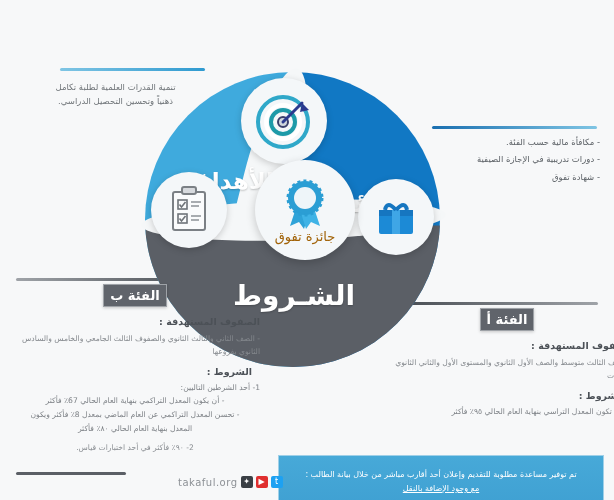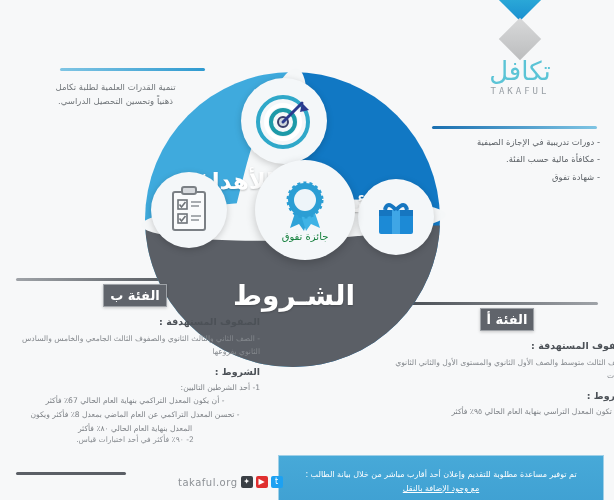--- a/index.html
+++ b/index.html
@@ -40,21 +40,21 @@
   #swoosh2{position:absolute;left:-4px;top:128px;width:305px;height:40px;
      background:#f5f7f8;border-radius:50%;transform:rotate(-2deg);}
 
   .icon-disc{position:absolute;border-radius:50%;background:#f4f7f9;
      box-shadow:0 2px 7px rgba(0,0,0,.18);display:flex;align-items:center;justify-content:center;}
   #disc-target{left:96px;top:6px;width:86px;height:86px;}
   #disc-gift{left:213px;top:107px;width:76px;height:76px;}
   #disc-clip{left:6px;top:100px;width:76px;height:76px;}
   #disc-center{left:110px;top:88px;width:100px;height:100px;flex-direction:column;
      box-shadow:0 3px 10px rgba(0,0,0,.2);}
-  #disc-center .center-text{font-size:10px;color:#15803d;margin-top:-4px;}
+  #disc-center .center-text{font-size:13px;color:#a16207;margin-top:-4px;}
 
   
   .rule{position:absolute;height:3px;border-radius:2px;}
   #rule-tl{left:60px;top:68px;width:145px;background:linear-gradient(90deg,#7fc5e4,#2f9ad0);}
   #rule-tr{left:432px;top:126px;width:165px;background:linear-gradient(270deg,#7fc5e4,#1a6fb0);}
   #rule-bl{left:16px;top:278px;width:180px;background:linear-gradient(90deg,#9fa3a8,#4b5056);}
   #rule-br{left:408px;top:302px;width:190px;background:linear-gradient(270deg,#9fa3a8,#4b5056);}
   #rule-foot{left:16px;top:472px;width:110px;background:#5b5f66;}
 
   
@@ -64,23 +64,23 @@
   #prize-text{position:absolute;left:440px;top:134px;width:160px;color:#5c6166;
      font-size:8.5px;line-height:2.05;text-align:right;}
 
   .cat-box{position:absolute;width:250px;}
   #cat-b{left:10px;top:284px;}
   #cat-a{left:382px;top:308px;}
   .cat-chip{display:inline-block;background:#60646b;color:#fff;font-size:13px;font-weight:bold;
      padding:3px 6px;border:1px solid #9ea2a7;box-shadow:0 1px 3px rgba(0,0,0,.2);}
   .cat-head{font-size:9.5px;color:#4c5157;margin:9px 0 5px;font-weight:bold;}
   .cat-body{font-size:7.6px;color:#84888d;line-height:1.75;}
-  .cat-sub{font-size:9.5px;color:#4c5157;margin:7px 0 4px;font-weight:bold;}
+  .cat-sub{font-size:9.5px;color:#4c5157;margin:7px 8px 4px;font-weight:bold;}
   .cat-line{font-size:7.6px;color:#7d8186;line-height:1.8;}
-  .cat-note{font-size:7.6px;color:#8a8e93;}
+  .cat-note{font-size:7.6px;color:#8a8e93;margin-top:8px;}
   .tright{text-align:right;}
   .tcenter{text-align:center;}
 
   
   #footer-bar{position:absolute;left:278px;top:455px;width:326px;height:54px;
      background:linear-gradient(180deg,#47a9d8,#3fa0d2);
      border:1px solid #9fd0e8;
      display:flex;flex-direction:column;align-items:center;justify-content:center;
      color:#fff;font-size:8px;line-height:1.75;text-align:center;padding:0 8px;box-sizing:border-box;}
   #footer-bar .ln2{text-decoration:underline;}
@@ -94,41 +94,35 @@
   .sm.dk{background:#3a3f45;}
   #social .handle{font-size:10px;color:#8d9196;letter-spacing:.5px;}
 
   svg{display:block;}
 </style>
 </head>
 <body>
 
 <div class="stage">
 
-  <div id="logo">
-    <div class="dia top"></div>
-    <div class="dia bot"></div>
-    <div class="wordmark">تكافل</div>
-    <div class="latin">TAKAFUL</div>
-  </div>
 
   <div class="rule" id="rule-tl"></div>
   <div class="rule" id="rule-tr"></div>
   <div class="rule" id="rule-bl"></div>
   <div class="rule" id="rule-br"></div>
   <div class="rule" id="rule-foot"></div>
 
   <div id="goals-text" class="goal-txt">
     <div>تنمية القدرات العلمية لطلبة تكامل</div>
     <div>ذهنياً وتحسين التحصيل الدراسي.</div>
   </div>
 
   <div id="prize-text">
+    <div>- مكافأة مالية حسب الفئة.</div>
     <div>- دورات تدريبية في الإجازة الصيفية</div>
-    <div>- مكافأة مالية حسب الفئة.</div>
     <div>- شهادة تفوق</div>
   </div>
 
   <div id="wheel">
     <div class="seg" id="seg-goals"></div>
     <div class="seg" id="seg-prize"></div>
     <div class="seg" id="seg-cond"></div>
     <div id="swoosh"></div>
     <div id="swoosh2"></div>
 

